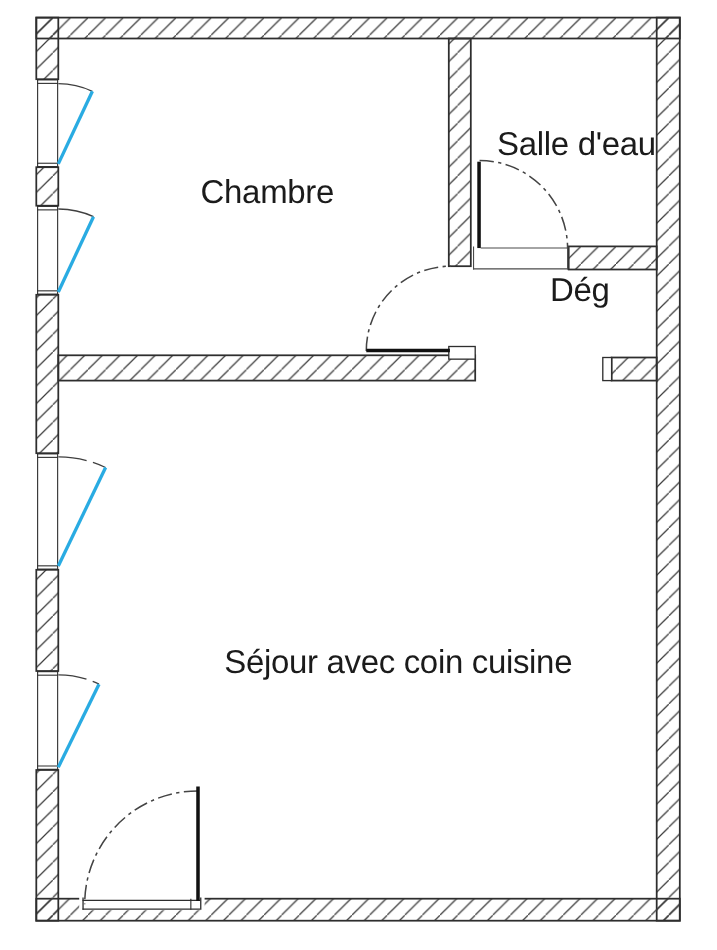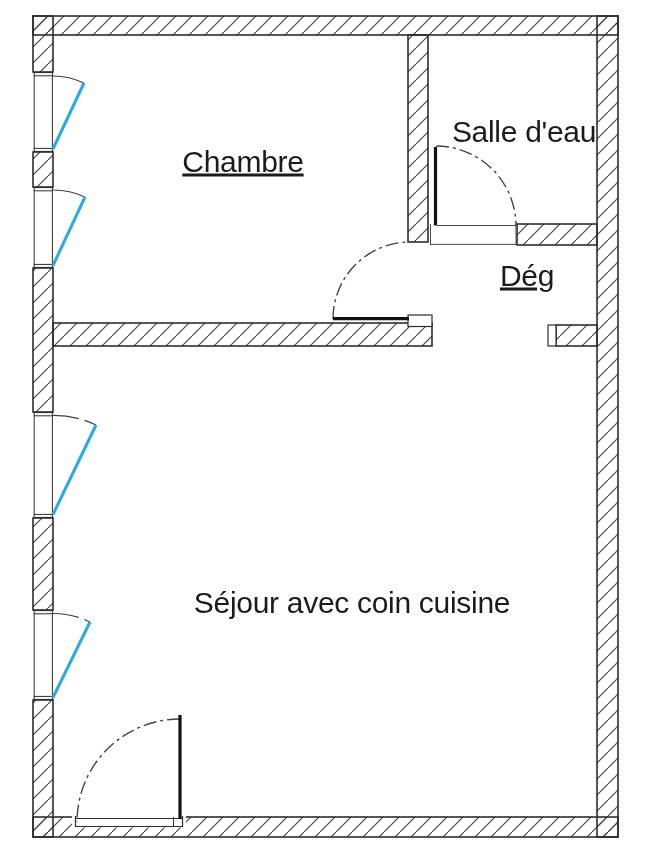--- a/index.html
+++ b/index.html
@@ -125,23 +125,23 @@
     <path d="M436,146 A80,80 0 0 1 516,226" fill="none" stroke="#444444" stroke-width="1.4" stroke-dasharray="13 4 3 4"></path>
     <line x1="435.5" y1="147" x2="435.5" y2="225.5" stroke="#111111" stroke-width="3.2"></line>
   </g>
 
   <g>
     <path d="M180,719 A103,103 0 0 0 77,822" fill="none" stroke="#444444" stroke-width="1.4" stroke-dasharray="13 4 3 4"></path>
     <line x1="180" y1="715" x2="180" y2="819" stroke="#111111" stroke-width="3.2"></line>
   </g>
 </svg>
 
-<div class="room-label" style="left:243px; top:161px;text-decoration:underline;">Chambre</div>
+<div class="room-label" style="left:243px; top:175px;">Chambre</div>
 
 <div class="room-label" style="left:524px; top:131px;">
   <div>Salle d'eau</div>
 </div>
 
-<div class="room-label" style="left:527px; top:275px;text-decoration:underline;">Dég</div>
+<div class="room-label" style="left:527px; top:264px;">Dég</div>
 
-<div class="room-label" style="left:352px; top:602px;">Séjour avec coin cuisine</div>
+<div class="room-label" style="left:362px; top:602px;">Séjour avec coin cuisine</div>
 
 </div>
 
 </body></html>

